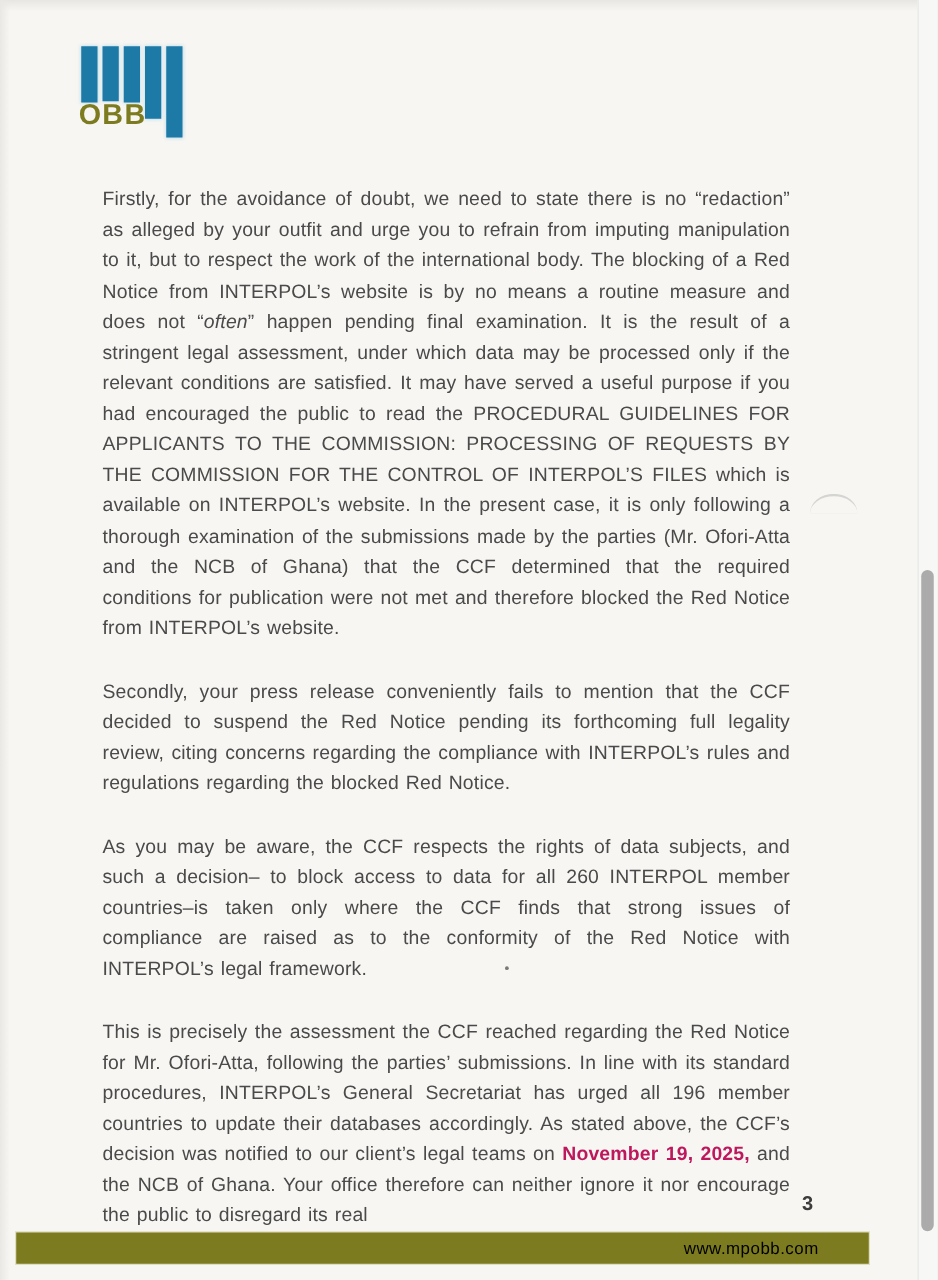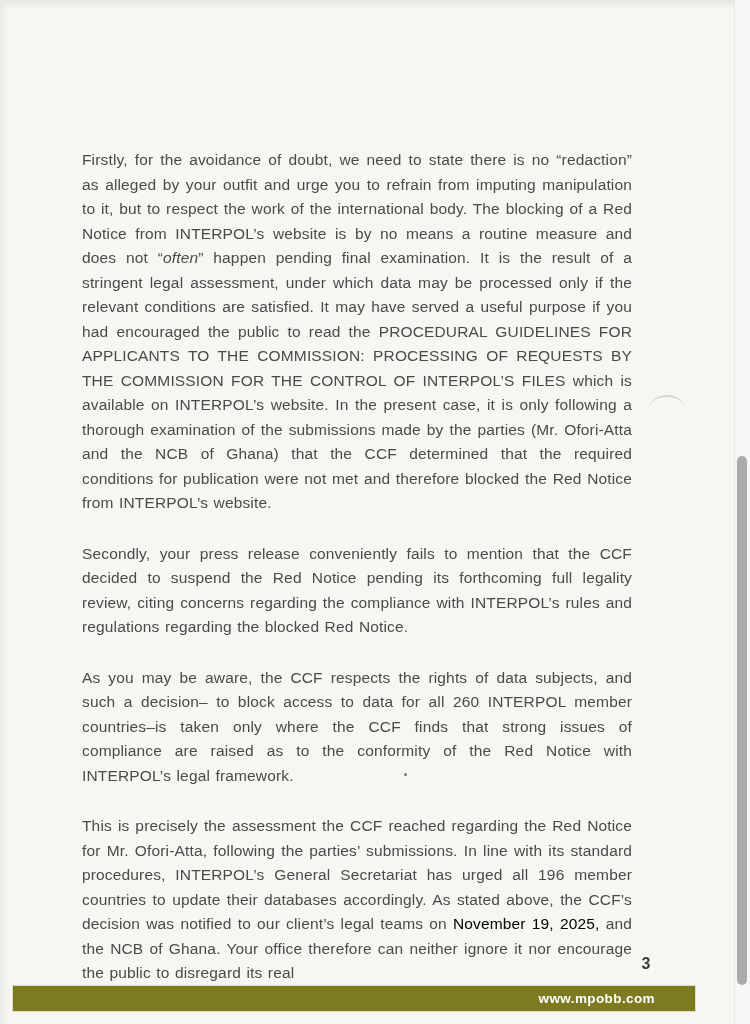--- a/index.html
+++ b/index.html
@@ -57,21 +57,21 @@
     font-size: 15.5px;
     line-height: 24.5px;
     letter-spacing: 0.15px;
     word-spacing: 1px;
   }
   .letter-body p {
     margin: 0 0 26px 0;
     text-align: justify;
   }
   .run-italic { font-style: italic; }
-  .run-bold   { font-weight: 400; color: #000000; }
+  .run-bold   { font-weight: 700; color: #be185d; }
   
   .artifact-arc {
     position: absolute; left: 648px; top: 395px; width: 38px; height: 14px;
     border-top: 2px solid #c9c9c9;
     border-radius: 50% 50% 0 0 / 100% 100% 0 0;
     opacity: .75;
   }
   .artifact-dot {
     position: absolute; left: 404px; top: 773px; width: 3px; height: 3px;
     background: #5a5a5a; border-radius: 50%; opacity: .8;
@@ -82,21 +82,21 @@
     text-align: center;
     font-size: 16px; font-weight: 600; color: #3c3c3c;
   }
   .footer-bar {
     position: absolute; left: 13px; top: 986px; width: 682px; height: 25px;
     background: #7d7b1f;
     box-shadow: 0 0 0 1px rgba(200,198,140,.5);
   }
   .footer-url {
     position: absolute; right: 40px; top: 0; height: 25px; line-height: 25px;
-    color: #ffffff; font-size: 13.5px; font-weight: 700; letter-spacing: .4px;
+    color: #000000; font-size: 13.5px; font-weight: 400; letter-spacing: .4px;
   }
   
   .scroll-strip {
     position: absolute; right: 0; top: 0; width: 15px; height: 1024px;
     background: #f7f7f6;
     border-left: 1px solid #e8e7e5;
   }
   .scroll-thumb {
     position: absolute; left: 2px; top: 456px; width: 10px; height: 529px;
     background: #ababab; border-radius: 5px;
@@ -104,20 +104,30 @@
 </style>
 </head>
 <body>
 
 <div class="viewport">
 
   <div class="scan-page">
     <div class="edge-top"></div>
     <div class="edge-left"></div>
 
+    <div class="logo">
+      <div class="logo-bars">
+        <span class="bar b1"></span>
+        <span class="bar b2"></span>
+        <span class="bar b3"></span>
+        <span class="bar b4"></span>
+        <span class="bar b5"></span>
+      </div>
+      <div class="logo-text">OBB</div>
+    </div>
 
     <div class="letter-body">
       <p>
         <span>Firstly, for the avoidance of doubt,  we need to state there is no “redaction” as alleged by your outfit and urge you to refrain from imputing manipulation to it, but to respect the work of the international body.  The blocking of a Red Notice from INTERPOL’s website is by no means a routine measure and does not “</span><span class="run-italic">often</span><span>” happen pending final examination. It is the result of a stringent legal assessment, under which data may be processed only if the relevant conditions are satisfied. It may have served a useful purpose if you had encouraged the public to read the PROCEDURAL GUIDELINES FOR APPLICANTS TO THE COMMISSION: PROCESSING OF REQUESTS BY THE COMMISSION FOR THE CONTROL OF INTERPOL’S FILES which is available on INTERPOL’s website. In the present case, it is only following a thorough examination of the submissions made by the parties (Mr. Ofori-Atta and the NCB of Ghana)  that the CCF determined that the required conditions for publication were not met and therefore blocked the Red Notice from INTERPOL’s website.</span>
       </p>
       <p>
         <span>Secondly, your press release conveniently fails to mention that the CCF decided to suspend the Red Notice pending its forthcoming full legality review, citing concerns regarding the compliance with INTERPOL’s rules and regulations regarding the blocked Red Notice.</span>
       </p>
       <p>
         <span>As you may be aware, the CCF respects the rights of data subjects, and such a decision– to block access to data for all 260 INTERPOL member countries–is taken only where the CCF finds that strong issues of compliance are raised as to the conformity of the Red Notice with INTERPOL’s legal framework.</span>

